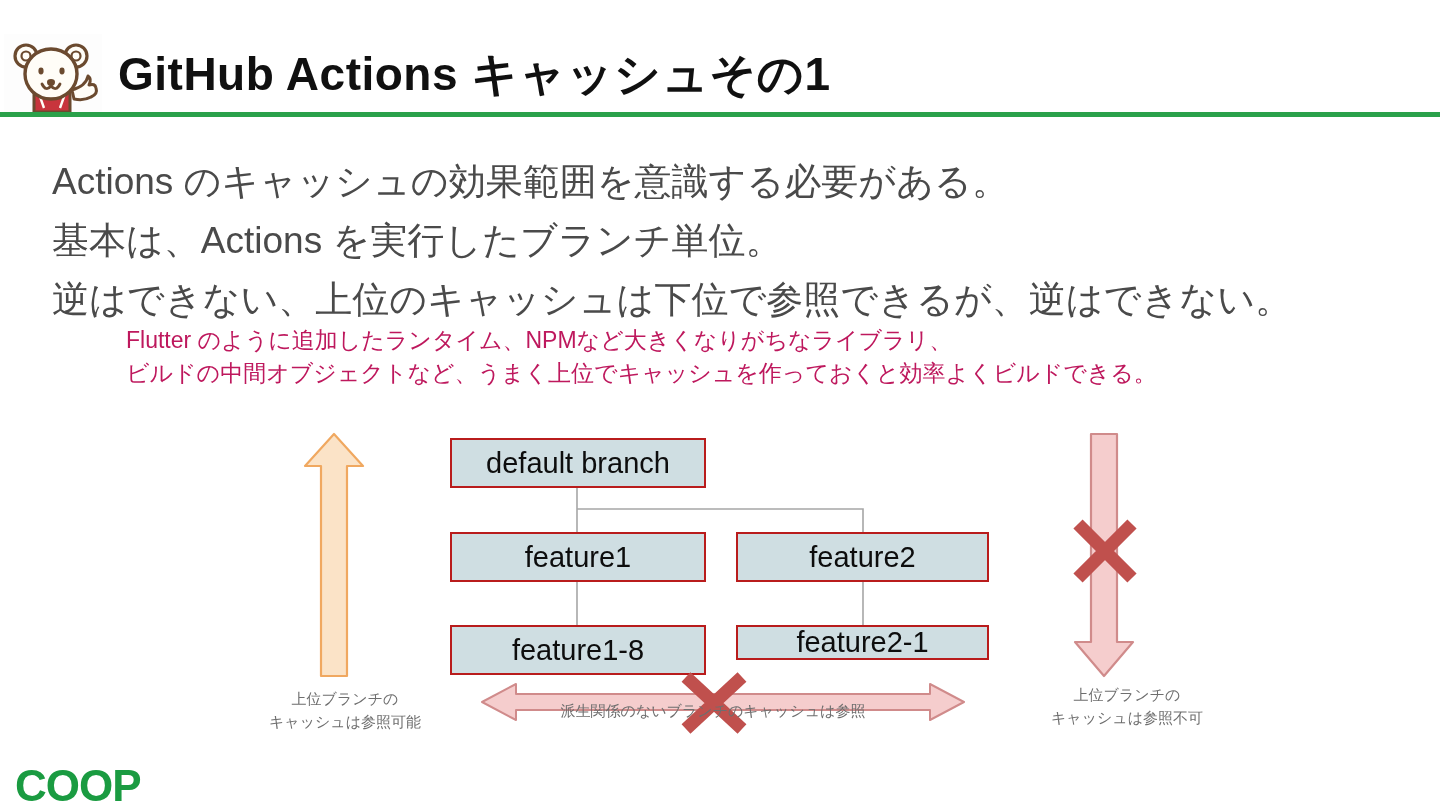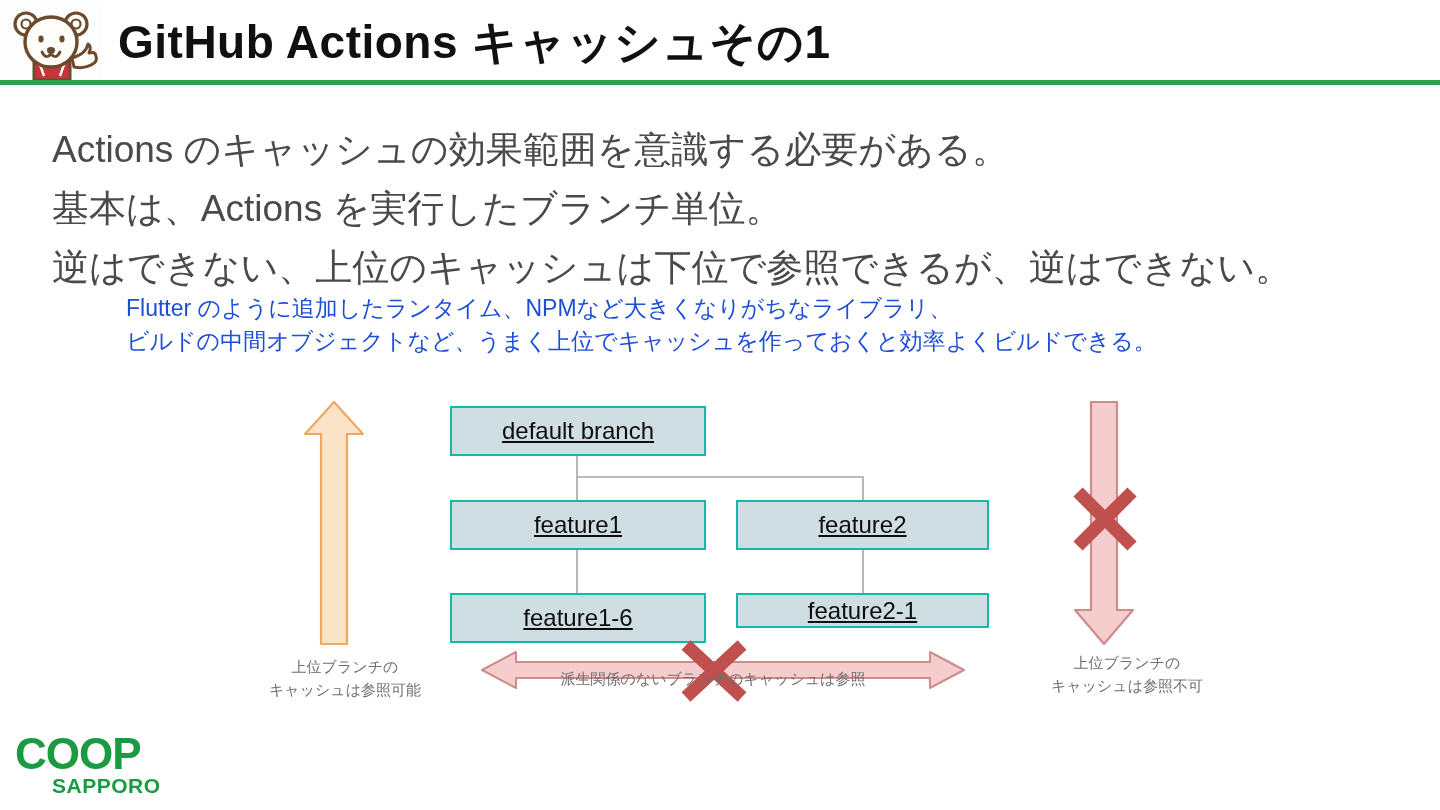--- a/index.html
+++ b/index.html
@@ -2,21 +2,21 @@
 <html lang="ja"><head>
 <meta charset="utf-8">
 <style>
   html,body{margin:0;padding:0;}
   body{
     width:1440px;height:810px;
     background:#ffffff;
     font-family:"Liberation Sans","DejaVu Sans",sans-serif;
     overflow:hidden;position:relative;
   }
-  .slide{position:absolute;inset:0;}
+  .slide{position:absolute;inset:0;margin-top:32px;}
 
   
   .mascot{position:absolute;left:4px;top:2px;width:98px;height:80px;}
   .header-title{
     position:absolute;left:118px;top:12px;
     font-size:46px;font-weight:bold;color:#101010;
     letter-spacing:0.5px;white-space:nowrap;
   }
   .green-rule{
     position:absolute;left:0;top:80px;width:1440px;height:5px;
@@ -24,30 +24,30 @@
   }
 
   
   .body-lines{position:absolute;left:52px;top:131px;width:1340px;}
   .b-line{
     font-size:37px;color:#4a4a4a;line-height:1.0;
     margin-bottom:22px;white-space:nowrap;
   }
   .sub-lines{position:absolute;left:126px;top:292px;}
   .s-line{
-    font-size:23px;color:#1d4ed8;line-height:1.42;white-space:nowrap;
+    font-size:23px;color:#be185d;line-height:1.42;white-space:nowrap;
   }
 
   
   .diagram{position:absolute;left:0;top:390px;width:1440px;height:390px;}
   .node{
     position:absolute;box-sizing:border-box;
-    background:#cfdee2;border:2px solid #14b8a6;
+    background:#cfdee2;border:2px solid #b91c1c;
     display:flex;align-items:center;justify-content:center;
-    font-size:24px;color:#0d0d0d;text-decoration:underline;
+    font-size:29px;color:#0d0d0d;
   }
   .n-default{left:450px;top:16px;width:256px;height:50px;}
   .n-f1{left:450px;top:110px;width:256px;height:50px;}
   .n-f2{left:736px;top:110px;width:253px;height:50px;}
   .n-f11{left:450px;top:203px;width:256px;height:50px;}
   .n-f21{left:736px;top:203px;width:253px;height:35px;}
 
   .connect{position:absolute;left:0;top:0;width:1440px;height:390px;}
 
   .arrow-label{
@@ -110,21 +110,21 @@
     <svg class="connect">
       <path d="M577 66 L577 110" stroke="#a6a6a6" stroke-width="1.6" fill="none"></path>
       <path d="M577 87 L863 87 L863 110" stroke="#a6a6a6" stroke-width="1.6" fill="none"></path>
       <path d="M577 160 L577 203" stroke="#a6a6a6" stroke-width="1.6" fill="none"></path>
       <path d="M863 160 L863 203" stroke="#a6a6a6" stroke-width="1.6" fill="none"></path>
     </svg>
 
     <div class="node n-default">default branch</div>
     <div class="node n-f1">feature1</div>
     <div class="node n-f2">feature2</div>
-    <div class="node n-f11">feature1-6</div>
+    <div class="node n-f11">feature1-8</div>
     <div class="node n-f21">feature2-1</div>
 
     <svg style="position:absolute;left:300px;top:8px;width:70px;height:250px;" viewBox="0 0 70 250">
       <path d="M34 4 L63 36 L47 36 L47 246 L21 246 L21 36 L5 36 Z" fill="#fbe3c7" stroke="#f0a860" stroke-width="2.2" stroke-linejoin="round"></path>
     </svg>
 
     <svg style="position:absolute;left:1070px;top:8px;width:70px;height:250px;" viewBox="0 0 70 250">
       <path d="M34 246 L63 212 L47 212 L47 4 L21 4 L21 212 L5 212 Z" fill="#f5cdcd" stroke="#d08b8b" stroke-width="2.2" stroke-linejoin="round"></path>
     </svg>
 

